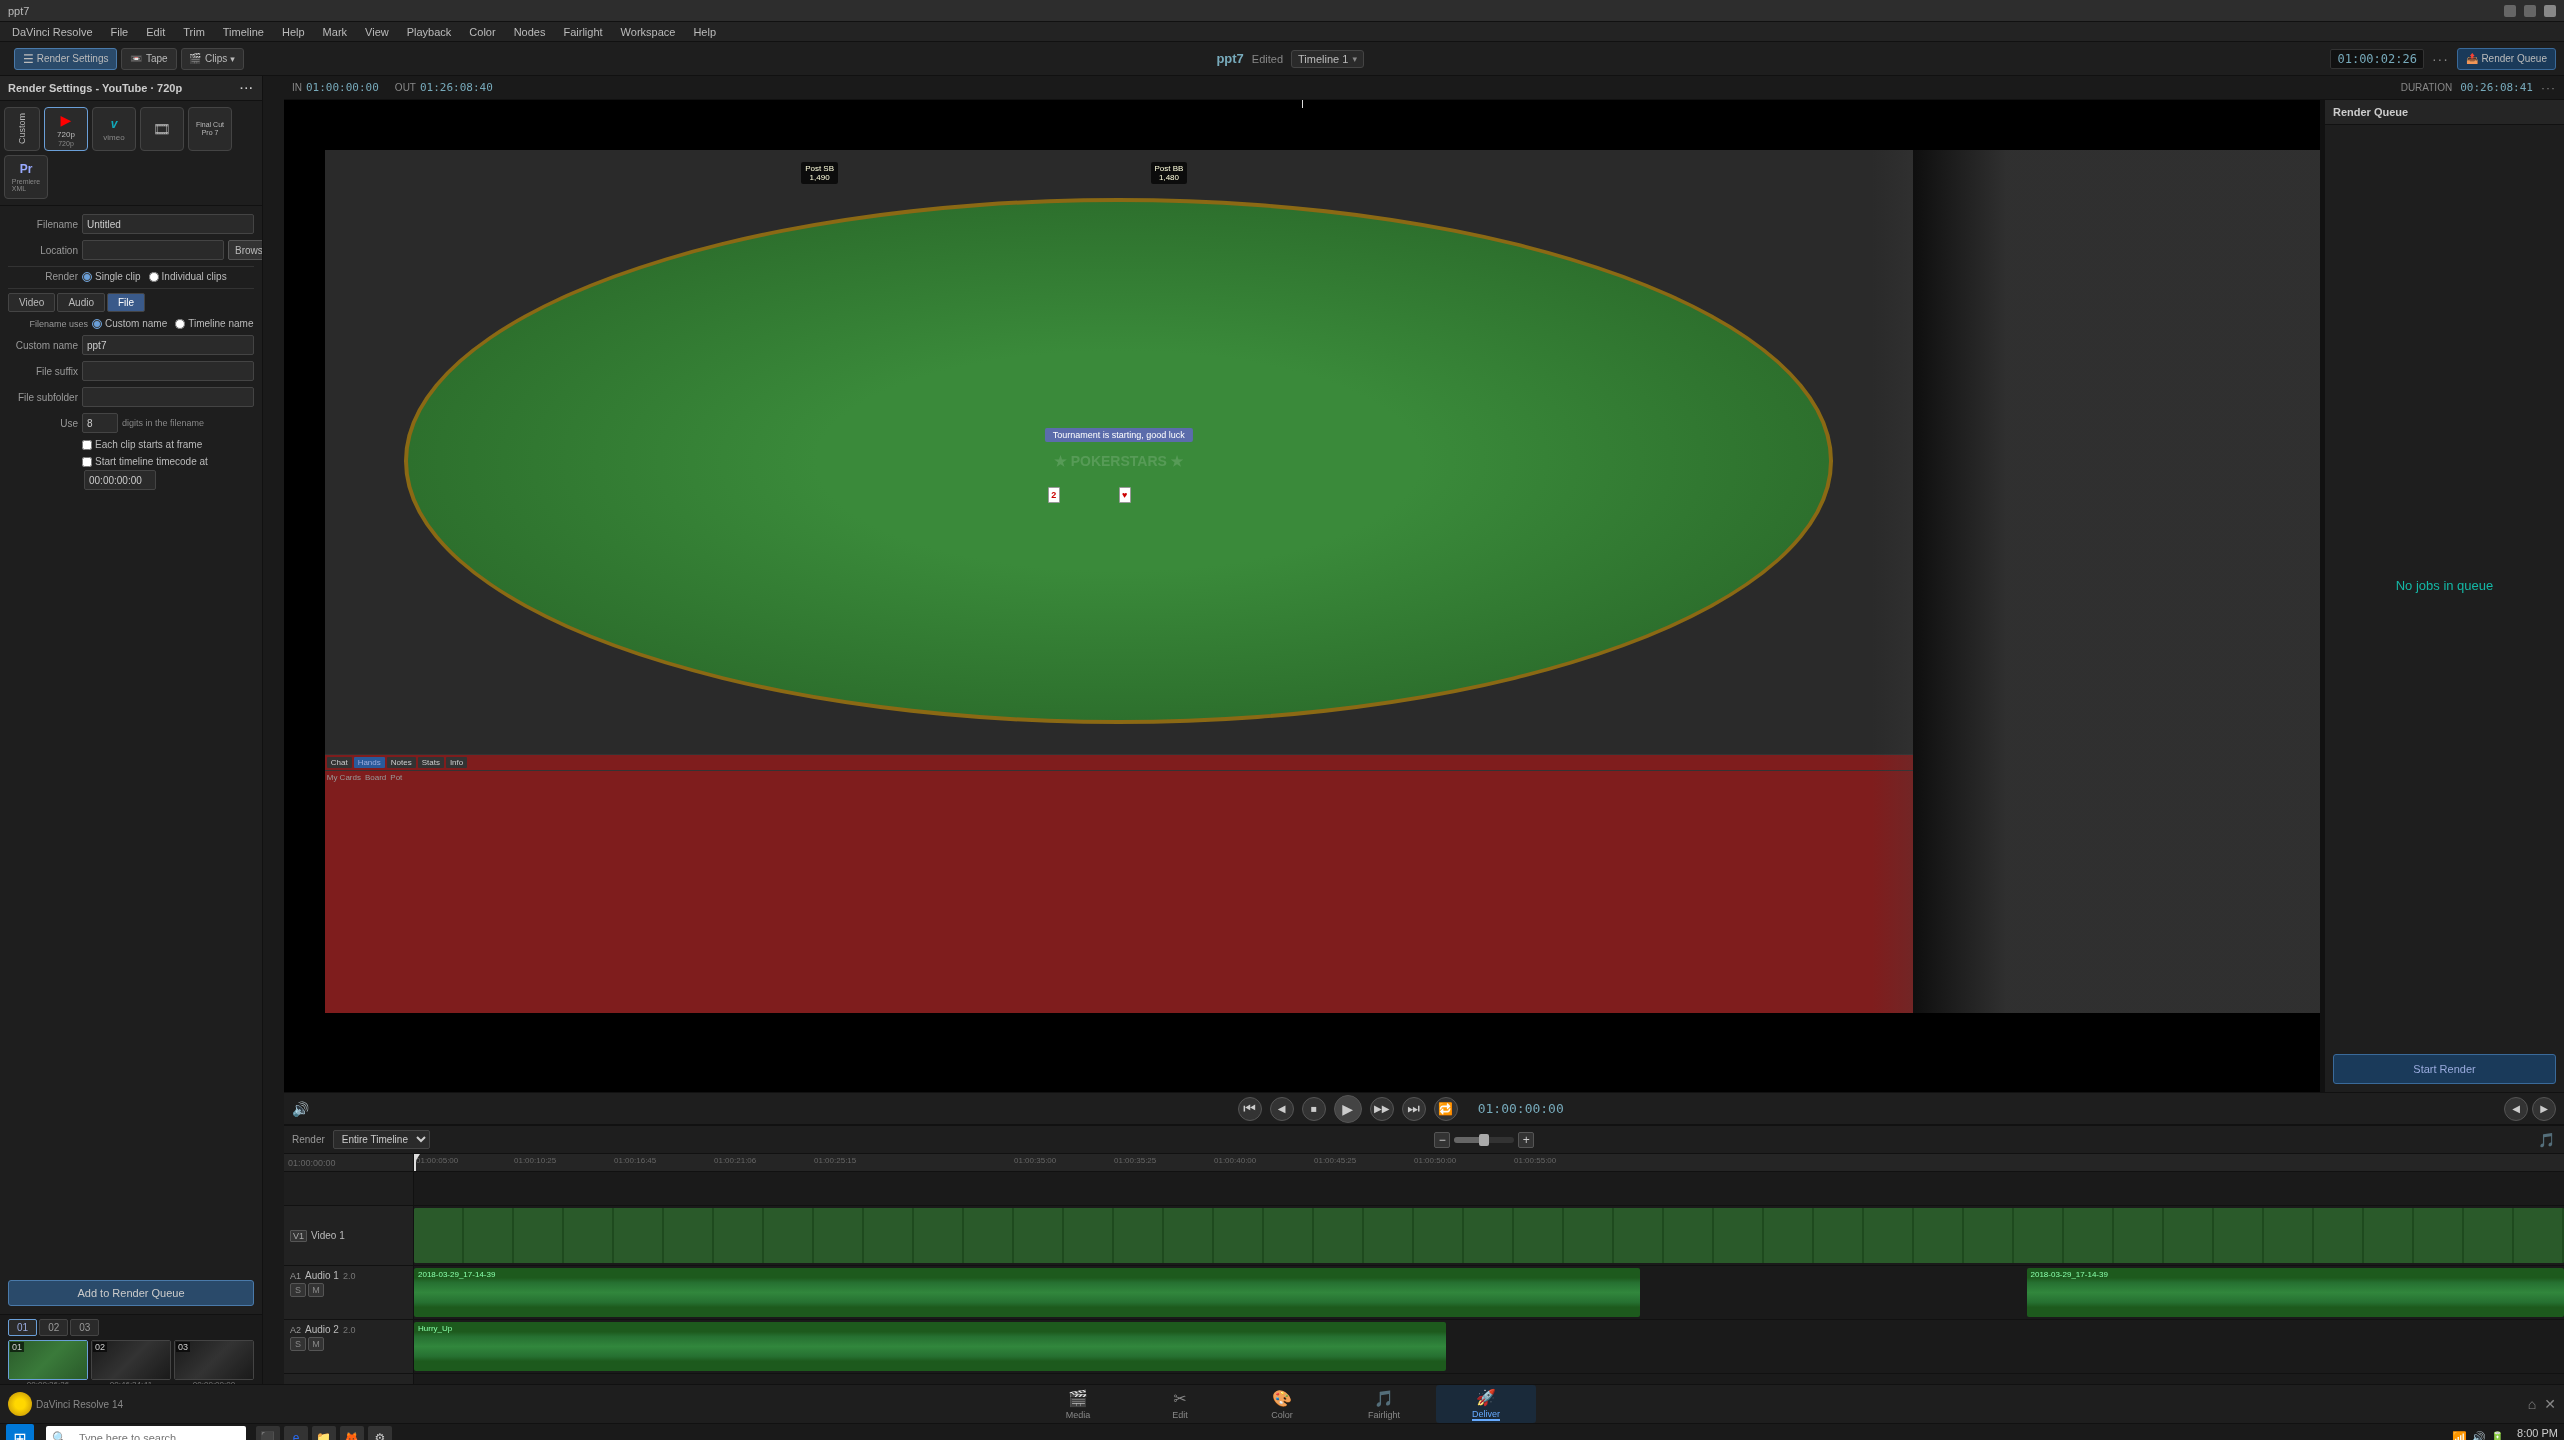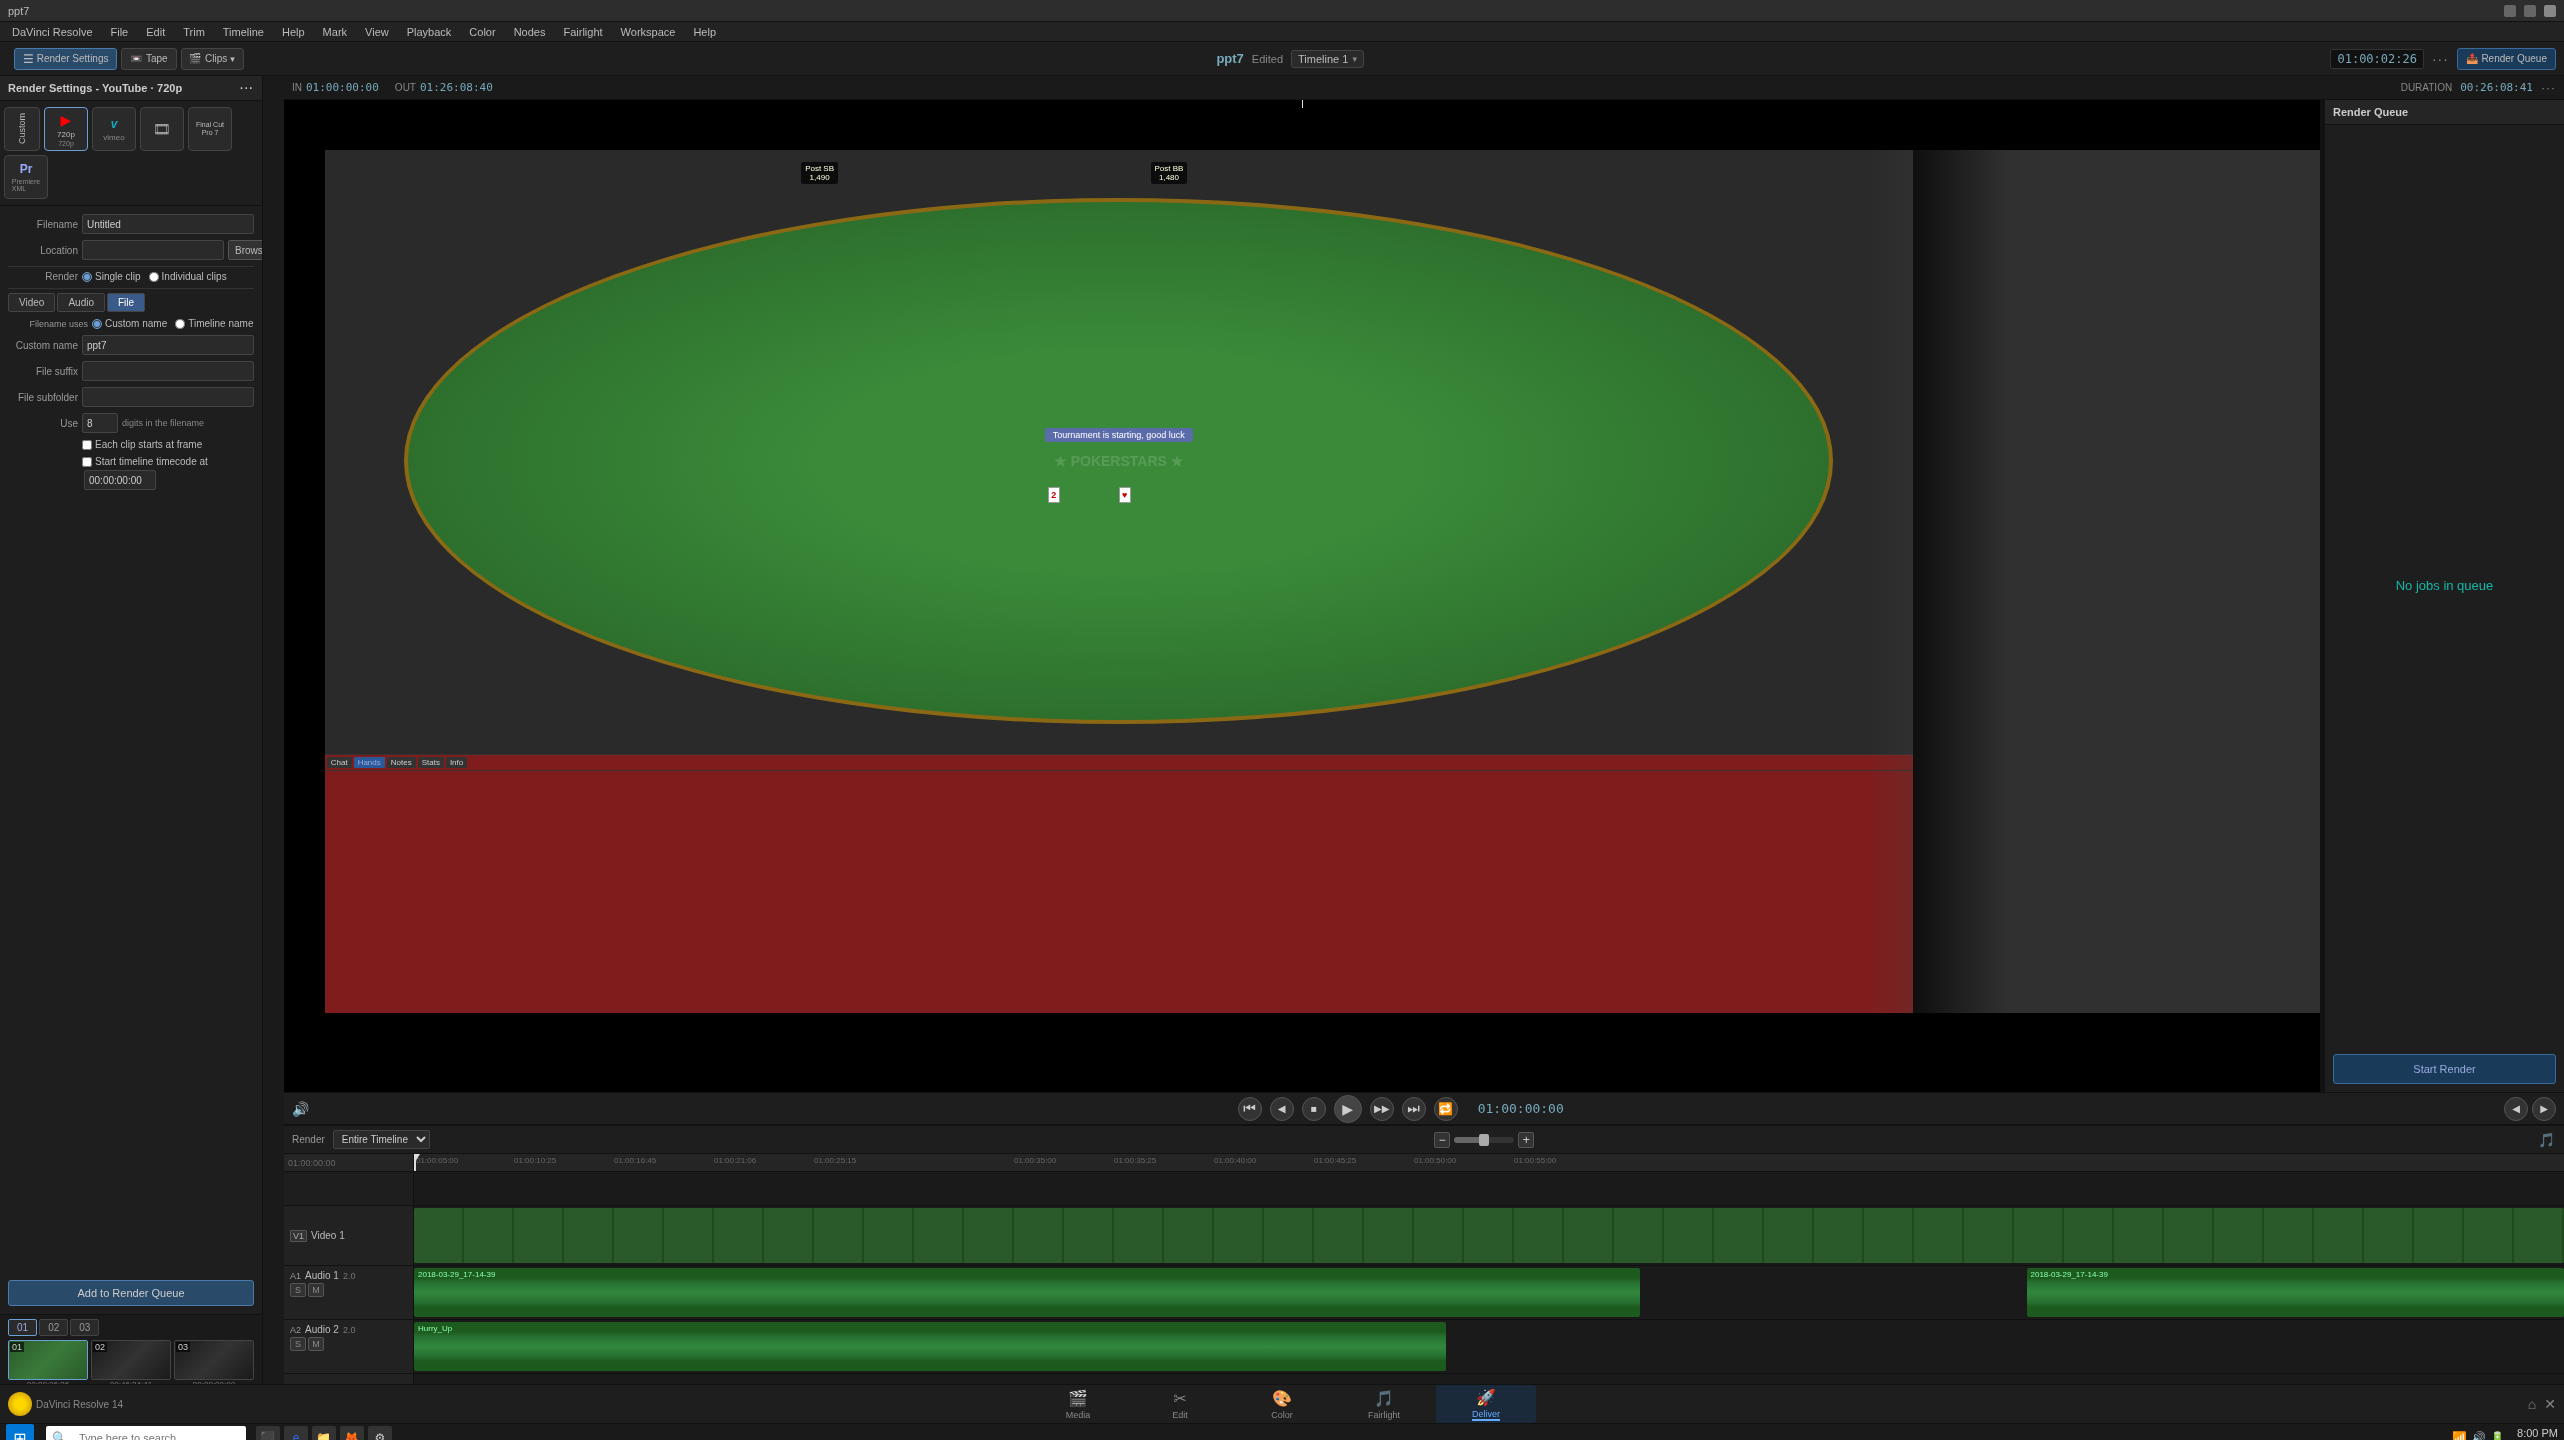--- a/index.html
+++ b/index.html
@@ -866,20 +866,25 @@
             </div>
 
             <div style="position:absolute;bottom:0;left:0;right:0;height:30%;background:#7f1d1d;border-top:1px solid #333;">
               <div style="display:flex;gap:2px;padding:2px;border-bottom:1px solid #333;">
                 <span style="padding:1px 4px;background:#333;font-size:8px;color:#ccc;border-radius:1px;cursor:pointer;">Chat</span>
                 <span style="padding:1px 4px;background:#2a5a9a;font-size:8px;color:#9ad;border-radius:1px;cursor:pointer;">Hands</span>
                 <span style="padding:1px 4px;background:#333;font-size:8px;color:#ccc;border-radius:1px;cursor:pointer;">Notes</span>
                 <span style="padding:1px 4px;background:#333;font-size:8px;color:#ccc;border-radius:1px;cursor:pointer;">Stats</span>
                 <span style="padding:1px 4px;background:#333;font-size:8px;color:#ccc;border-radius:1px;cursor:pointer;">Info</span>
               </div>
+              <div style="display:flex;gap:4px;padding:2px;font-size:8px;color:#999;">
+                <span>My Cards</span>
+                <span>Board</span>
+                <span>Pot</span>
+              </div>
             </div>
           </div>
 
           <div style="position:absolute;top:5%;right:0;width:22%;bottom:8%;background:linear-gradient(90deg, rgba(0,0,0,0) 0%, #444 30%);opacity:0.7;"></div>
 
           <div style="position:absolute;top:0;left:50%;width:1px;height:8px;background:#ddd;"></div>
         </div>
 
         <div id="preview-divider"></div>
 

